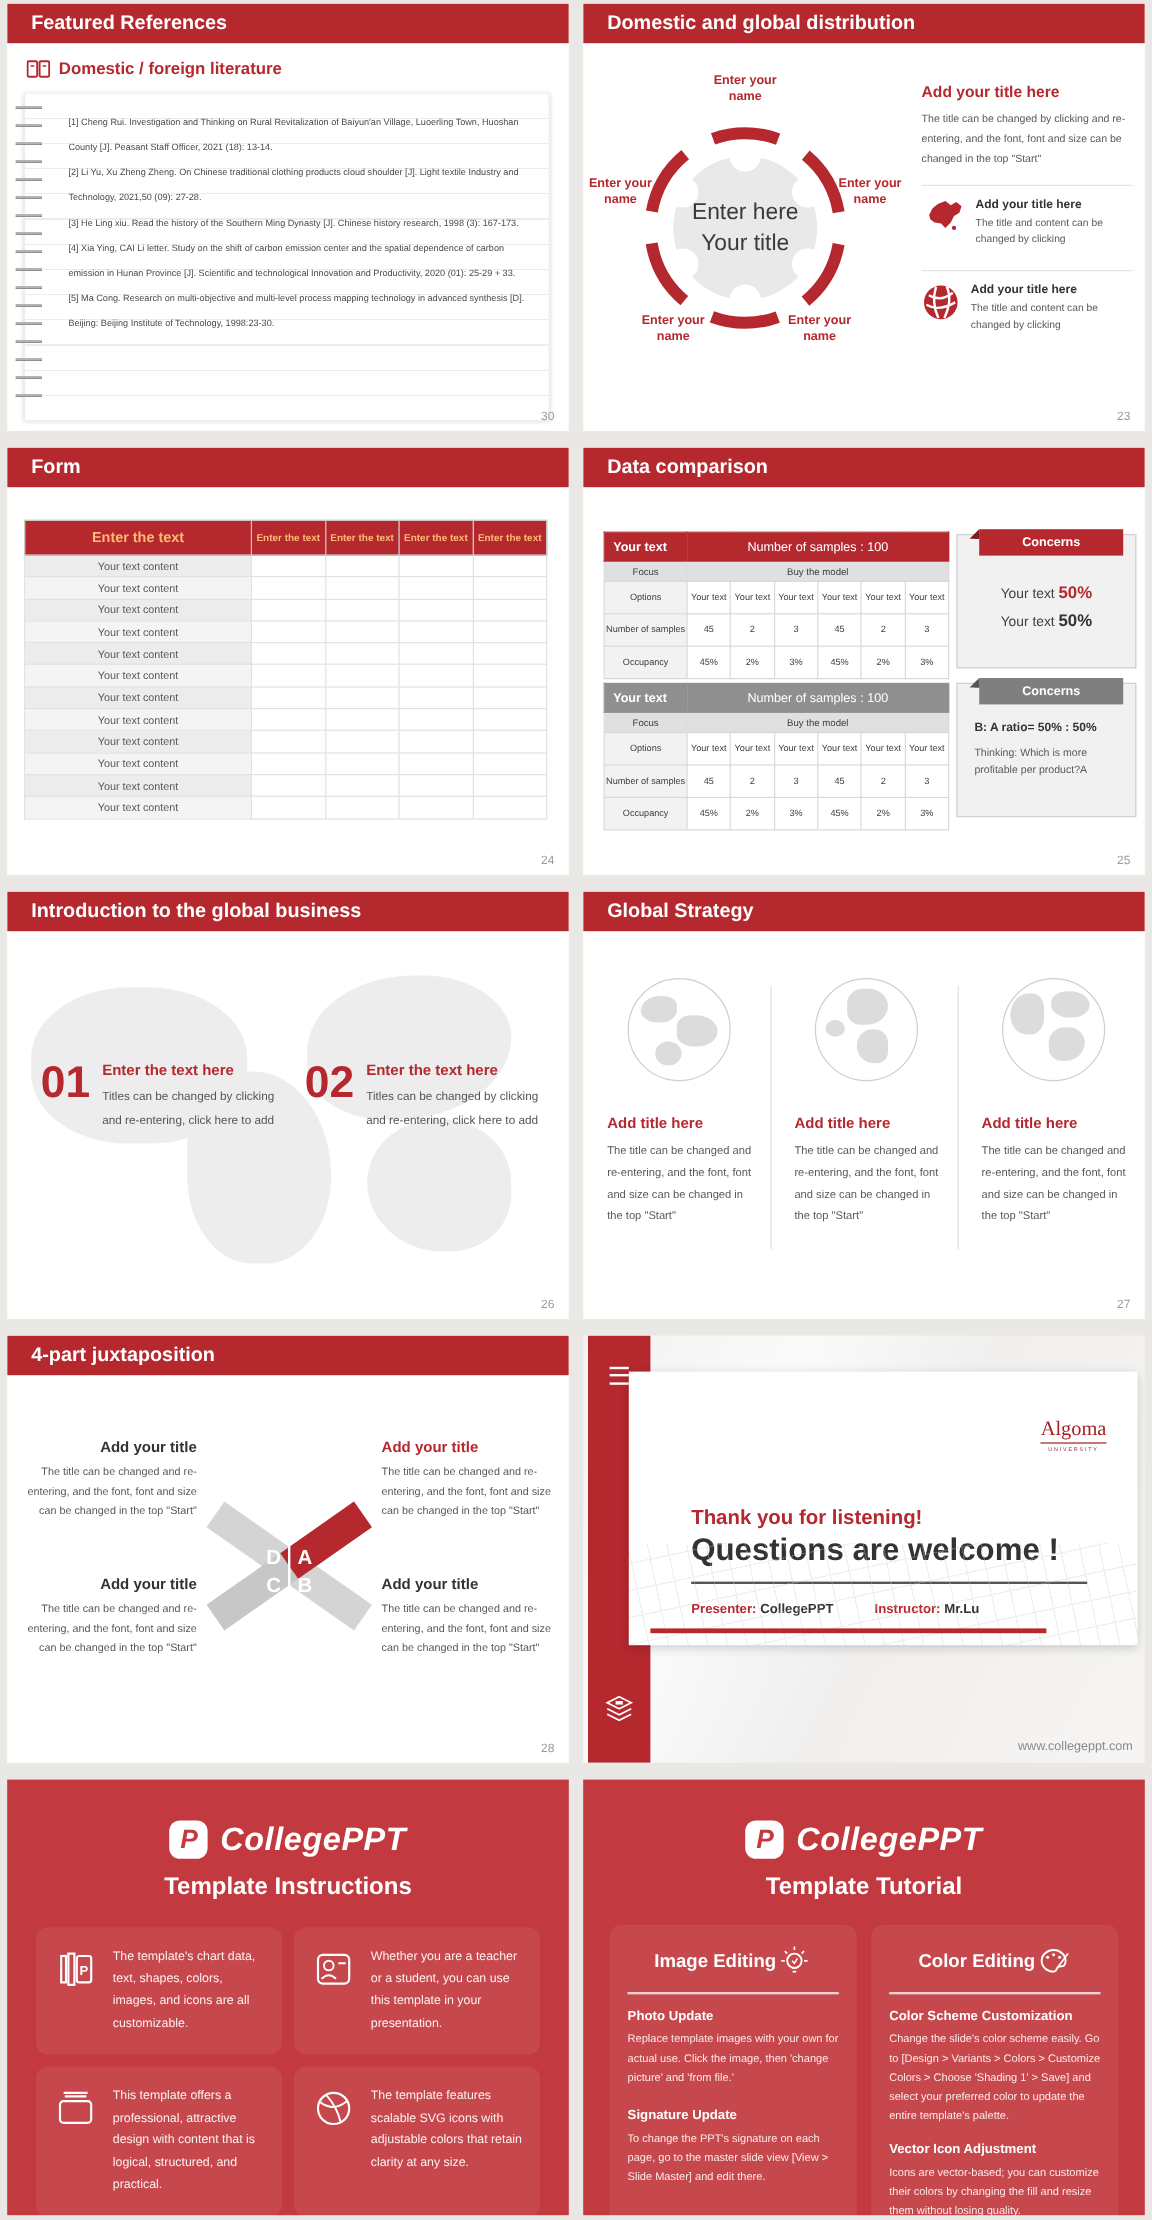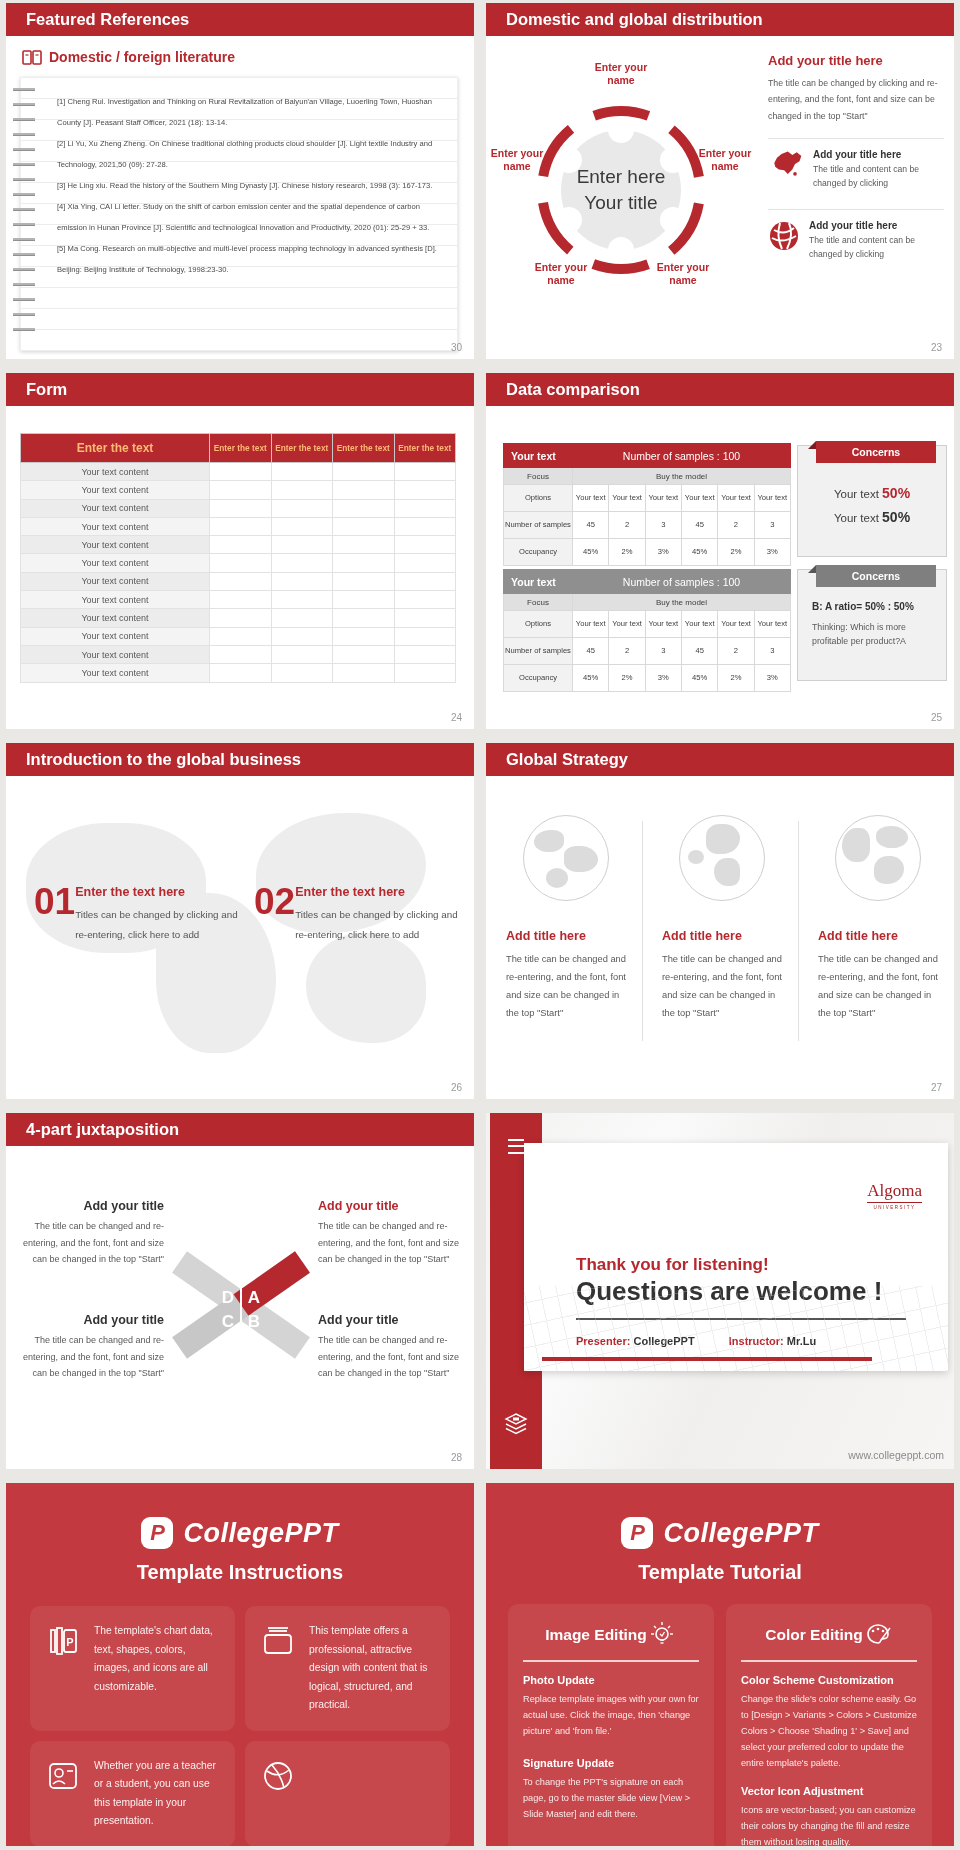--- a/index.html
+++ b/index.html
@@ -16,21 +16,21 @@
          background-image:repeating-linear-gradient(180deg,transparent 0 20px,#ececec 20px 21px);}
   .binder{position:absolute;left:-8px;top:6px;width:22px;height:258px;
           background-image:repeating-linear-gradient(180deg,transparent 0 4px,#b3b3b3 4px 6px,#8f8f8f 6px 7px,transparent 7px 15px);}
   .refs{position:absolute;left:36px;right:14px;top:13px;font-size:7.6px;color:#4a4a4a;line-height:21px;}
   
   .gear-wrap{position:absolute;left:10px;top:62px;width:250px;height:250px;}
   .gear-label{position:absolute;width:58px;text-align:center;color:#b5282e;font-weight:bold;
               font-size:10.5px;line-height:1.25;}
   .gear-center{position:absolute;left:50%;top:50%;transform:translate(-50%,-50%);text-align:center;
                color:#3a3a3a;font-size:19px;line-height:1.35;}
-  .dist-right{position:absolute;left:282px;top:50px;width:176px;}
+  .dist-right{position:absolute;left:282px;top:66px;width:176px;}
   .dist-right h3{margin:0 0 7px 0;color:#b5282e;font-size:13px;}
   .dist-right .body{font-size:8.8px;color:#595959;line-height:1.85;}
   .dist-item{display:flex;gap:9px;align-items:flex-start;border-top:1px solid #e4e4e4;padding:10px 0 9px 0;margin-top:10px;}
   .dist-item .h{font-size:10px;font-weight:bold;color:#333;margin-bottom:3px;}
   .dist-item .b{font-size:8.6px;color:#595959;line-height:1.6;}
   
   .form-table{position:absolute;left:14px;top:60px;width:436px;border-collapse:collapse;table-layout:fixed;}
   .form-table th{background:#b5282e;color:#fdba74;border:1px solid #c8c8c8;height:26px;}
   .form-table th.first{width:186px;font-size:12px;}
   .form-table th.small{font-size:8.3px;}
@@ -53,21 +53,21 @@
                    border-left-color:transparent;border-top-color:transparent;}
   .concern.grey2 .ribbon{background:#7f7f7f;}
   .concern.grey2 .ribbon:before{border-color:#565656;border-left-color:transparent;border-top-color:transparent;}
   .c-line{font-size:11.5px;color:#404040;text-align:center;margin-top:8px;}
   .c-line .big-red{color:#b5282e;font-size:14px;font-weight:bold;}
   .c-line .big-dark{color:#333;font-size:14px;font-weight:bold;}
   .c-ratio{font-size:10px;color:#333;font-weight:bold;margin:14px 12px 0 14px;}
   .c-think{font-size:8.8px;color:#595959;line-height:1.6;margin:8px 12px 0 14px;}
   
   .map-blob{position:absolute;background:#ededed;border-radius:45%;}
-  .gb-item{position:absolute;top:140px;width:210px;display:flex;}
+  .gb-item{position:absolute;top:140px;width:210px;display:flex;gap:10px;}
   .gb-num{color:#b5282e;font-weight:bold;font-size:37px;line-height:1;}
   .gb-h{color:#b5282e;font-weight:bold;font-size:12.5px;margin:2px 0 6px 0;}
   .gb-b{font-size:9.8px;color:#555;line-height:2;}
   
   .gs-col{position:absolute;top:72px;width:124px;}
   .gs-divider{position:absolute;top:78px;width:1px;height:220px;background:#e0e0e0;}
   .globe{width:84px;height:84px;border-radius:50%;border:1px solid #cfcfcf;margin:0 auto;position:relative;overflow:hidden;background:#fff;}
   .globe i{position:absolute;background:#dcdcdc;}
   .gs-h{color:#b5282e;font-weight:bold;font-size:12.5px;margin:28px 0 7px 2px;}
   .gs-b{font-size:9.3px;color:#595959;line-height:1.95;margin-left:2px;}
@@ -535,46 +535,47 @@
               <rect x="13" y="6" width="5" height="26" fill="none" stroke="#fff" stroke-width="1.8"></rect>
               <rect x="20" y="8" width="12" height="22" rx="2" fill="none" stroke="#fff" stroke-width="1.8"></rect>
               <text x="26" y="24" font-size="11" font-weight="bold" fill="#fff" text-anchor="middle" font-family="Liberation Sans,sans-serif">P</text>
             </svg>
         </span>
         <div class="txt">The template's chart data, text, shapes, colors, images, and icons are all customizable.</div>
       </div>
       <div class="card">
         <span>
           <svg width="38" height="38" viewBox="0 0 38 38">
-              <rect x="6" y="13" width="26" height="18" rx="3" fill="none" stroke="#fff" stroke-width="1.8"></rect>
-              <line x1="10" y1="9" x2="28" y2="9" stroke="#fff" stroke-width="1.8"></line>
-              <line x1="9" y1="6" x2="29" y2="6" stroke="#fff" stroke-width="1.8"></line>
-            </svg>
-        </span>
-        <div class="txt">This template offers a professional, attractive design with content that is logical, structured, and practical.</div>
-      </div>
-      <div class="card">
-        <span>
-          <svg width="38" height="38" viewBox="0 0 38 38">
               <rect x="6" y="7" width="26" height="24" rx="4" fill="none" stroke="#fff" stroke-width="1.8"></rect>
               <circle cx="15" cy="16" r="4" fill="none" stroke="#fff" stroke-width="1.6"></circle>
               <path d="M9 27 Q15 21 21 27" fill="none" stroke="#fff" stroke-width="1.6"></path>
               <line x1="23" y1="14" x2="29" y2="14" stroke="#fff" stroke-width="1.6"></line>
             </svg>
         </span>
         <div class="txt">Whether you are a teacher or a student, you can use this template in your presentation.</div>
+      </div>
+      <div class="card">
+        <span>
+          <svg width="38" height="38" viewBox="0 0 38 38">
+              <rect x="6" y="13" width="26" height="18" rx="3" fill="none" stroke="#fff" stroke-width="1.8"></rect>
+              <line x1="10" y1="9" x2="28" y2="9" stroke="#fff" stroke-width="1.8"></line>
+              <line x1="9" y1="6" x2="29" y2="6" stroke="#fff" stroke-width="1.8"></line>
+            </svg>
+        </span>
+        <div class="txt">This template offers a professional, attractive design with content that is logical, structured, and practical.</div>
       </div>
       <div class="card">
         <span>
           <svg width="38" height="38" viewBox="0 0 38 38">
               <circle cx="19" cy="19" r="13" fill="none" stroke="#fff" stroke-width="1.8"></circle>
               <path d="M8 14 Q19 22 30 13" fill="none" stroke="#fff" stroke-width="1.6"></path>
               <path d="M13 8 Q22 18 25 31" fill="none" stroke="#fff" stroke-width="1.6"></path>
             </svg>
         </span>
+        <div class="txt">The template features scalable SVG icons with adjustable colors that retain clarity at any size.</div>
       </div>
     </div>
   </section>
 
   <section class="panel" style="left:486px;top:1483px;">
     <div class="brand-row">
       <div class="brand-badge">P</div>
       <div class="brand-name">CollegePPT</div>
     </div>
     <div class="panel-title">Template Tutorial</div>

